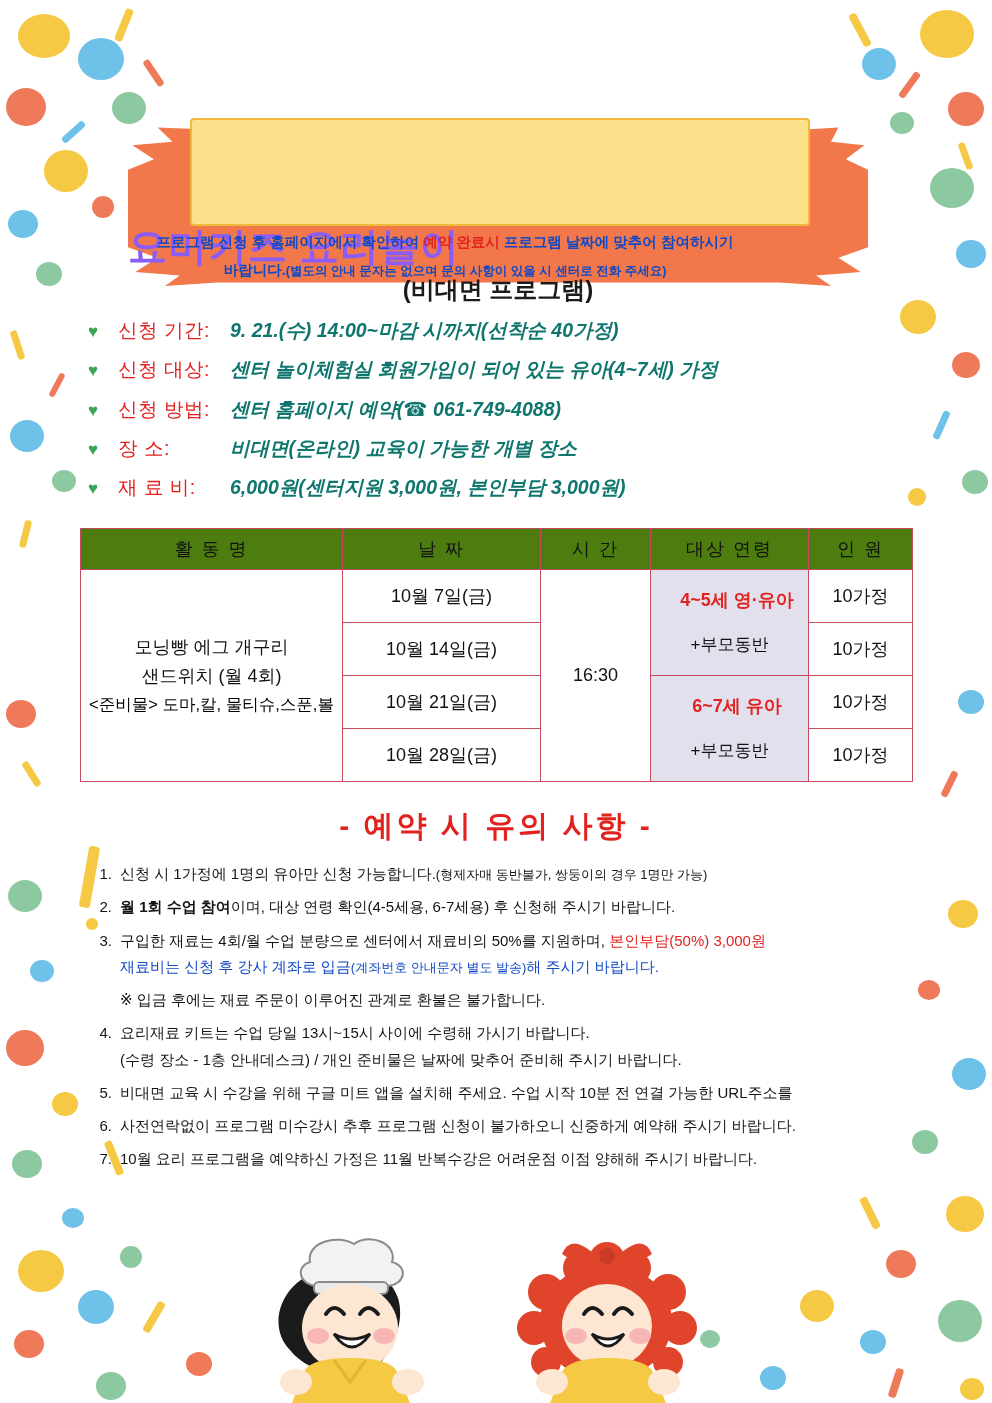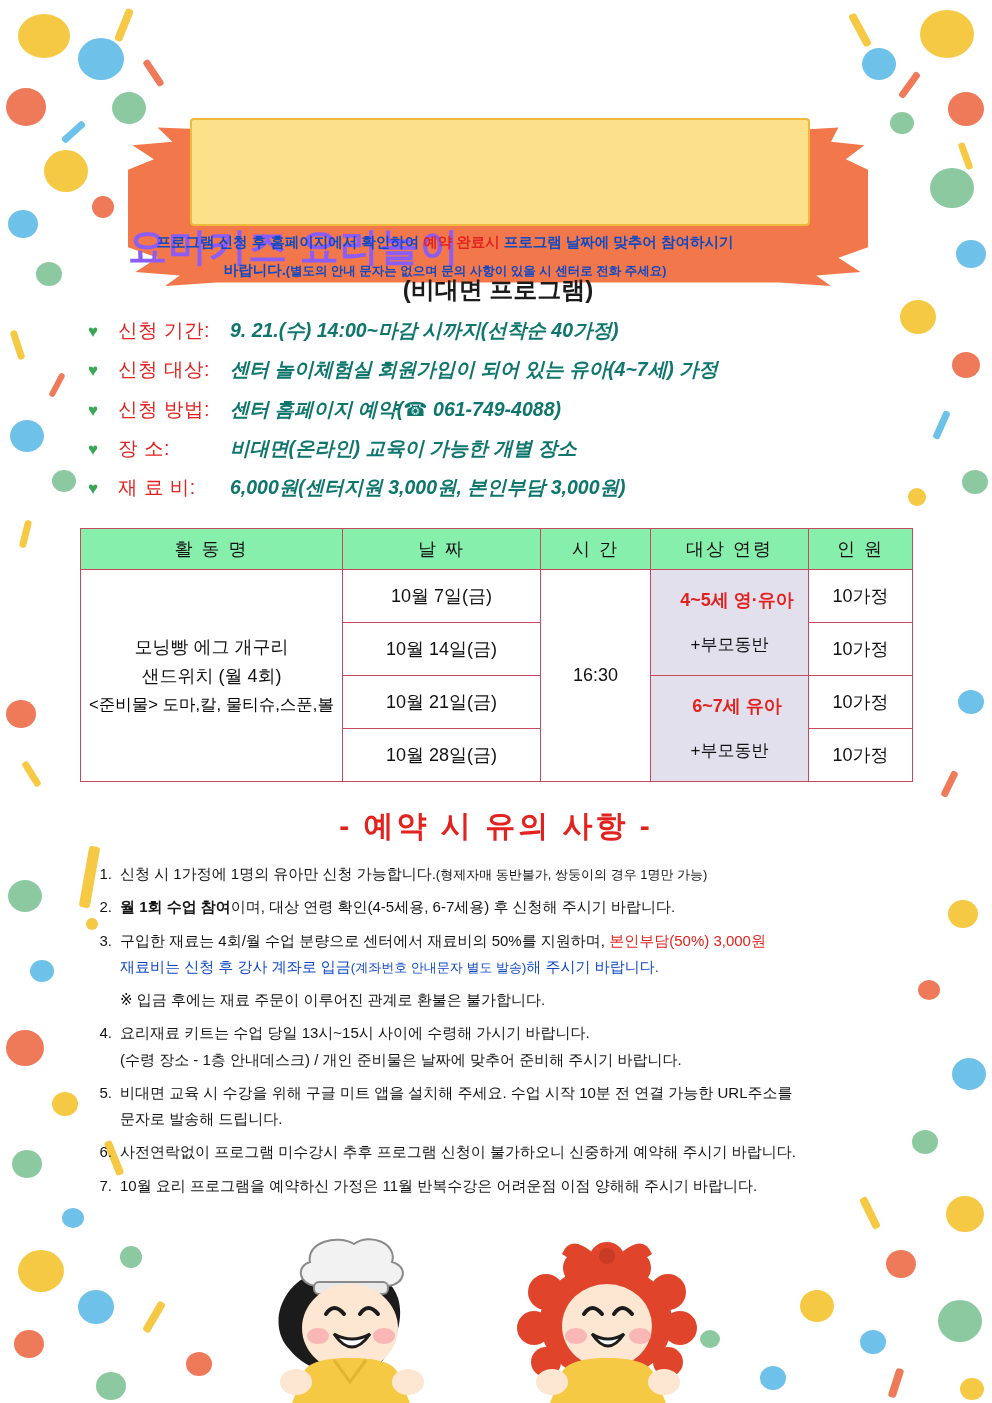--- a/index.html
+++ b/index.html
@@ -145,21 +145,21 @@
   }
   table.schedule th,
   table.schedule td {
     border: 1.5px solid #c44b5e;
     text-align: center;
     font-size: 18px;
     color: #111;
     padding: 0;
   }
   table.schedule th {
-    background: #86efac;
+    background: #4d7c0f;
     height: 40px;
     font-weight: normal;
     letter-spacing: 2px;
   }
   table.schedule td { height: 52px; }
   .col-act { width: 262px; }
   .col-date { width: 198px; }
   .col-time { width: 110px; }
   .col-age { width: 158px; }
   .col-num { width: 104px; }
@@ -447,21 +447,20 @@
       <div class="notice-text">
         <span>요리재료 키트는 수업 당일 13시~15시 사이에 수령해 가시기 바랍니다.</span>
         <div class="notice-line2">(수령 장소 - 1층 안내데스크) / 개인 준비물은 날짜에 맞추어 준비해 주시기 바랍니다.</div>
       </div>
     </div>
 
     <div class="notice-item">
       <div class="notice-num">5.</div>
       <div class="notice-text">
         <span>비대면 교육 시 수강을 위해 구글 미트 앱을 설치해 주세요. 수업 시작 10분 전 연결 가능한 URL주소를</span>
-        <div class="notice-line2">문자로 발송해 드립니다.</div>
       </div>
     </div>
 
     <div class="notice-item">
       <div class="notice-num">6.</div>
       <div class="notice-text">사전연락없이 프로그램 미수강시 추후 프로그램 신청이 불가하오니 신중하게 예약해 주시기 바랍니다.</div>
     </div>
 
     <div class="notice-item">
       <div class="notice-num">7.</div>

